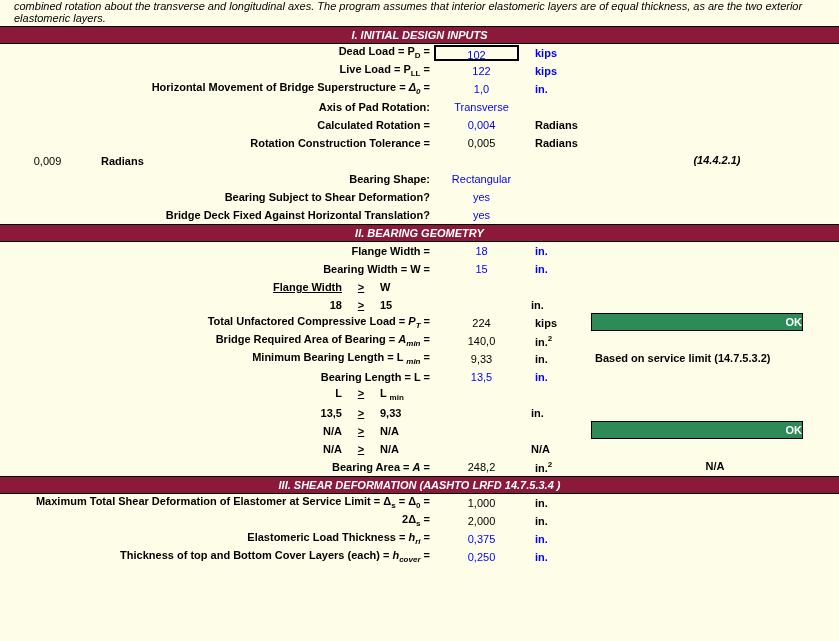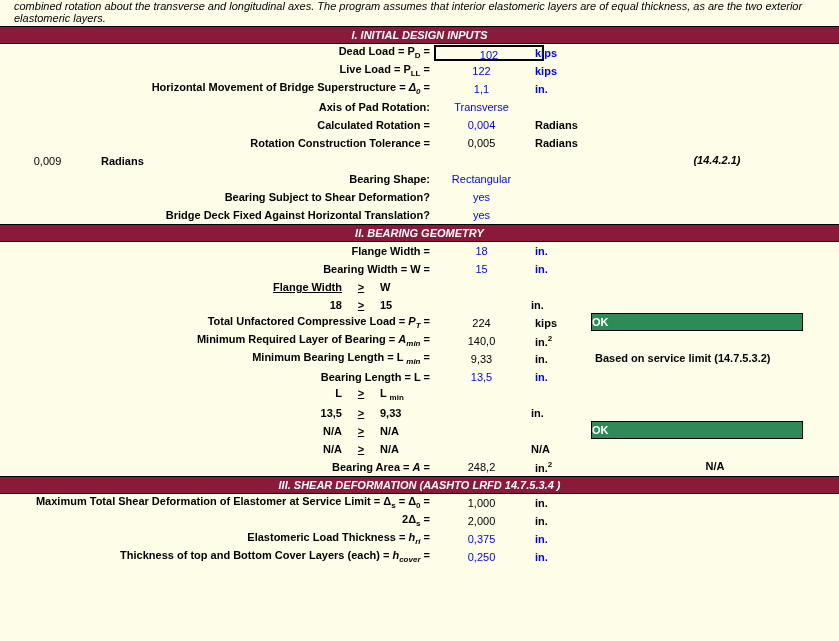--- a/index.html
+++ b/index.html
@@ -53,29 +53,29 @@
   .extra {
     flex: 1;
     font-weight: bold;
     margin-top: 33px;
   }
   .extra-ital { font-style: italic; font-weight: bold; }
   .okbox {
     background: #2e8b57;
     color: #fff;
     font-weight: bold;
-    text-align: left;
+    text-align: right;
     width: 210px;
     height: 16px;
     line-height: 16px;
     border: 1px solid #000;
   }
   .input-box {
     border: 2px solid #000;
-    width: 110px;
+    width: 85px;
     height: 16px;
     line-height: 16px;
     box-sizing: border-box;
   }
   .cmp {
     width: 430px;
     display: flex;
     justify-content: flex-end;
     font-weight: bold;
   }
@@ -99,21 +99,21 @@
     <div class="extra"></div>
 </div>
 <div class="row">
   <div class="label"><span>Live Load = P</span><span class="sub">LL</span><span> =</span></div>
   <div class="value blue">122</div>
   <div class="unit blue">kips</div>
     <div class="extra"></div>
 </div>
 <div class="row">
   <div class="label"><span>Horizontal Movement of Bridge Superstructure = </span><span class="ital">Δ</span><span class="sub ital">0</span><span> =</span></div>
-  <div class="value blue">1,1</div>
+  <div class="value blue">1,0</div>
   <div class="unit blue">in.</div>
     <div class="extra"></div>
 </div>
 <div class="row">
   <div class="label">Axis of Pad Rotation:</div>
   <div class="value blue">Transverse</div>
   <div class="unit"></div>
     <div class="extra"></div>
 </div>
 <div class="row">
@@ -188,21 +188,21 @@
       <div class="okbox">OK</div>
     </div>
 </div>
 <div class="row">
   <div class="label"><span>Total Unfactored Compressive Load = </span><span class="ital">P</span><span class="sub ital">T</span><span> =</span></div>
   <div class="value">224</div>
   <div class="unit">kips</div>
     <div class="extra"></div>
 </div>
 <div class="row">
-  <div class="label"><span>Minimum Required Layer of Bearing = </span><span class="ital">A</span><span class="sub ital">min</span><span> =</span></div>
+  <div class="label"><span>Bridge Required Area of Bearing = </span><span class="ital">A</span><span class="sub ital">min</span><span> =</span></div>
   <div class="value">140,0</div>
   <div class="unit"><span>in.</span><span class="sup">2</span></div>
   <div class="extra">Based on service limit (14.7.5.3.2)</div>
 </div>
 <div class="row">
   <div class="label"><span>Minimum Bearing Length = L </span><span class="sub ital">min</span><span> =</span></div>
   <div class="value">9,33</div>
   <div class="unit">in.</div>
     <div class="extra"></div>
 </div>

